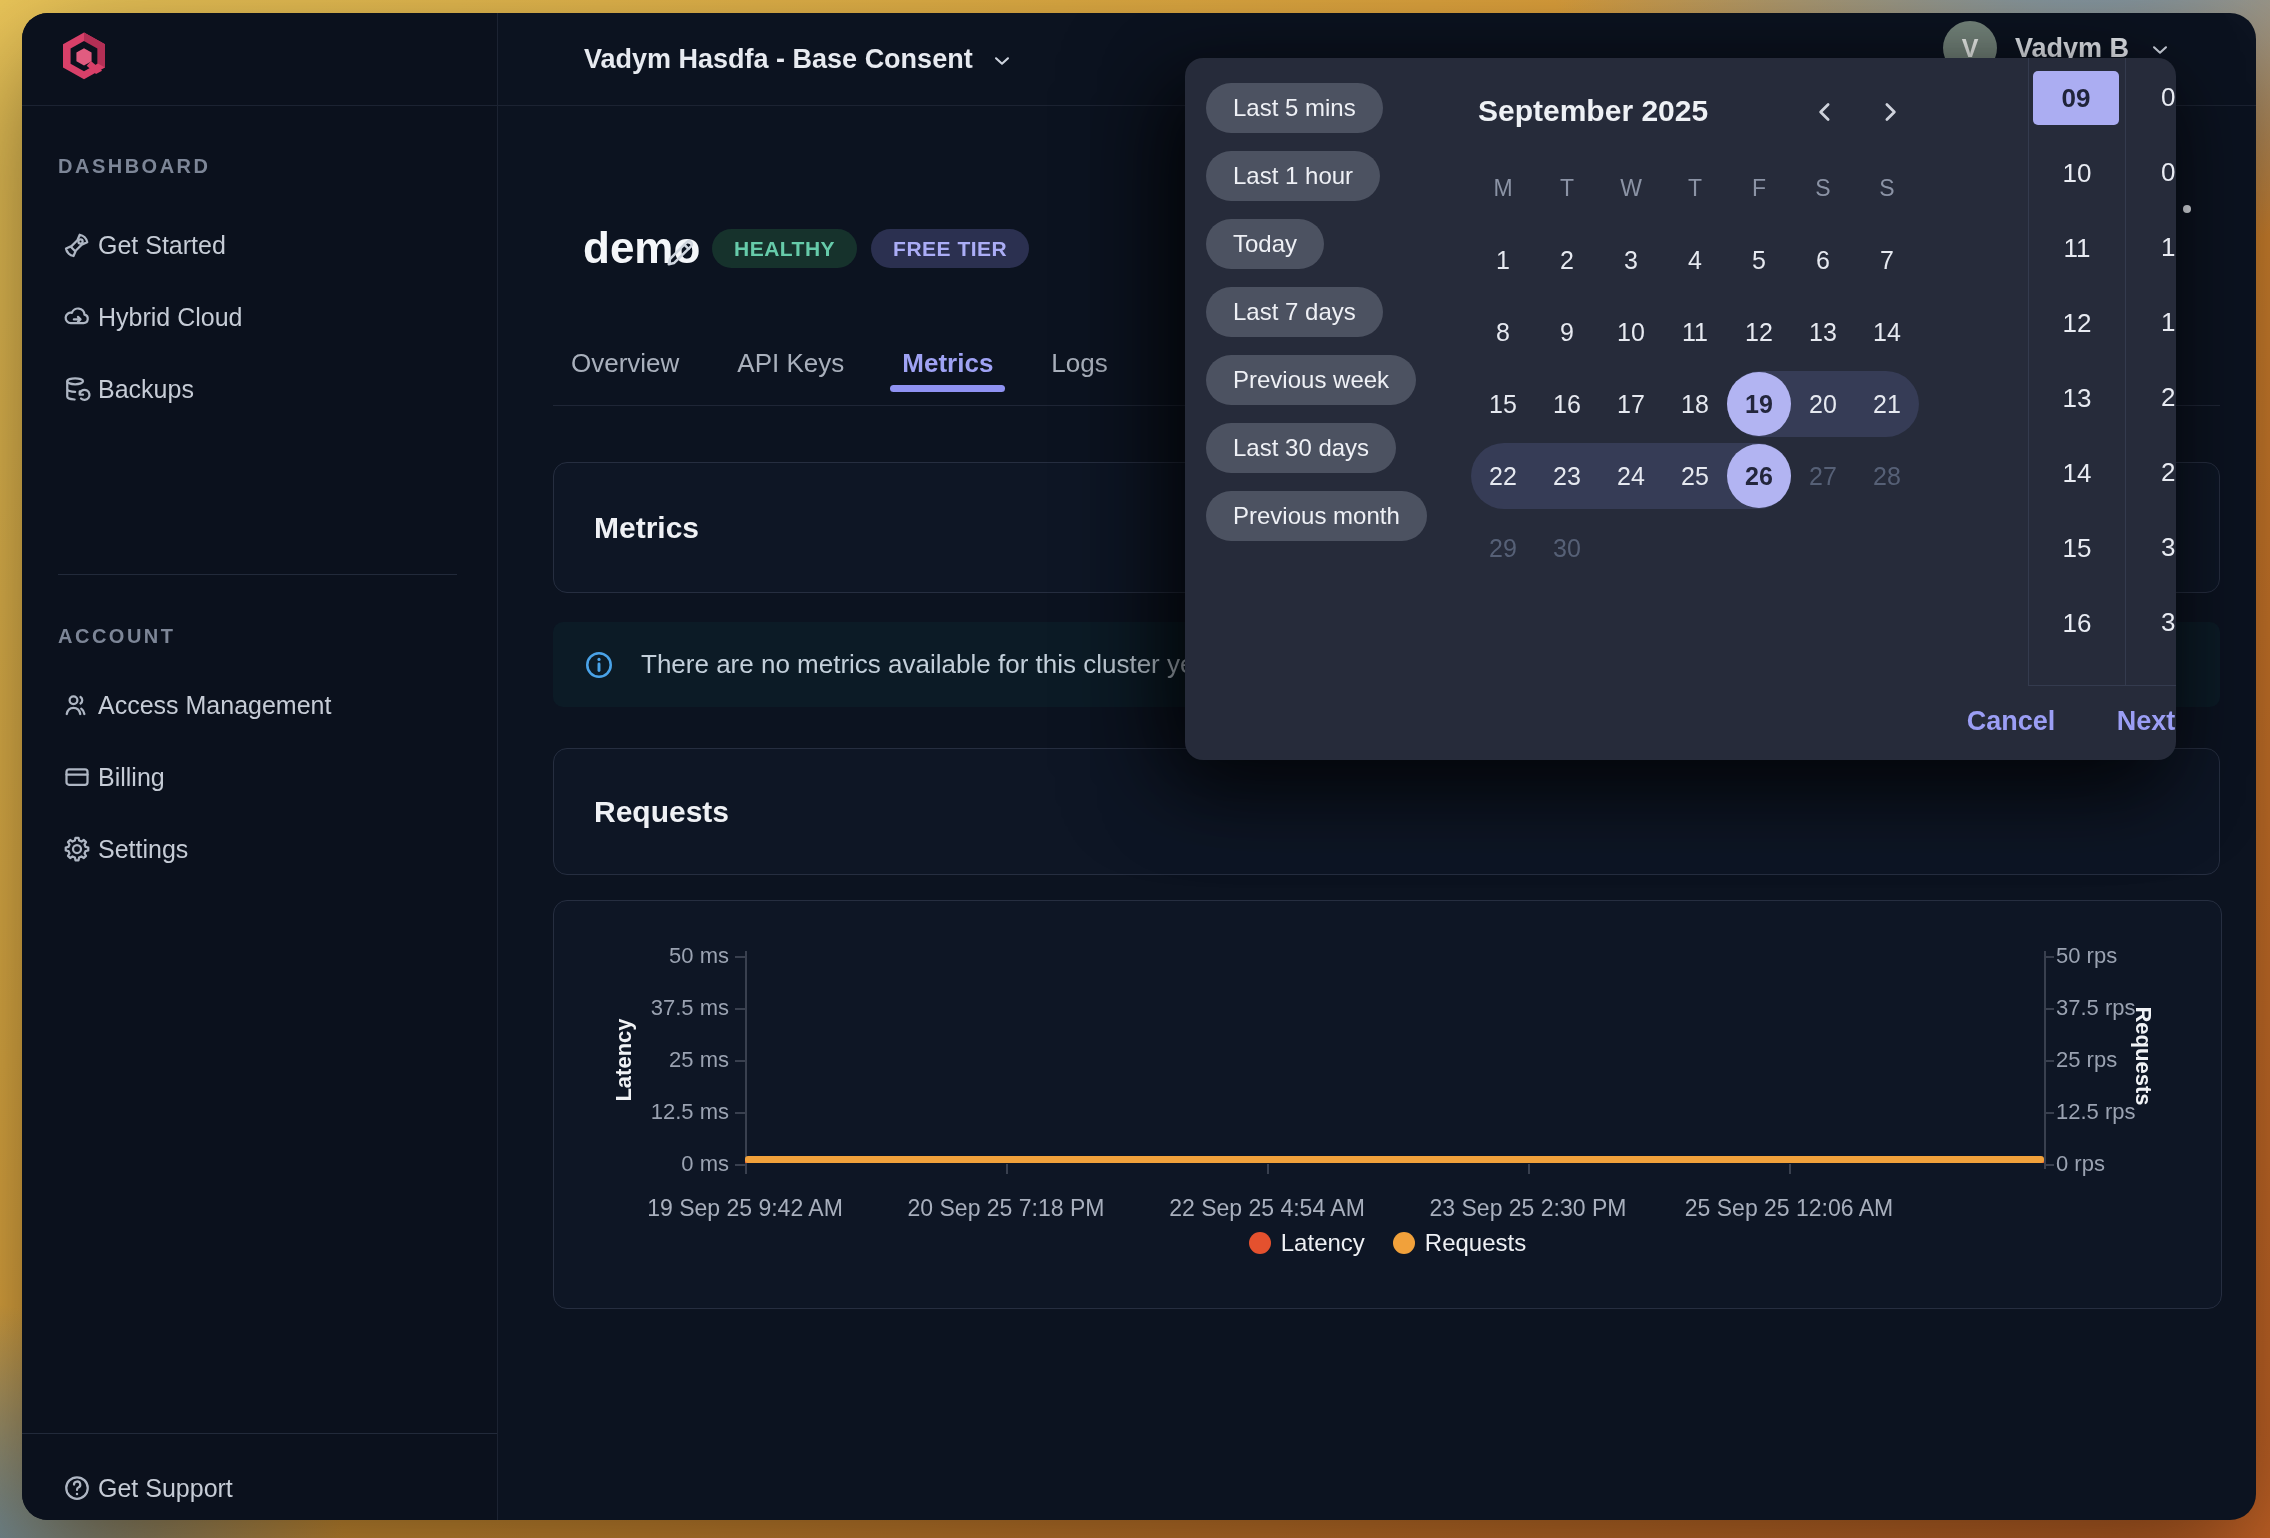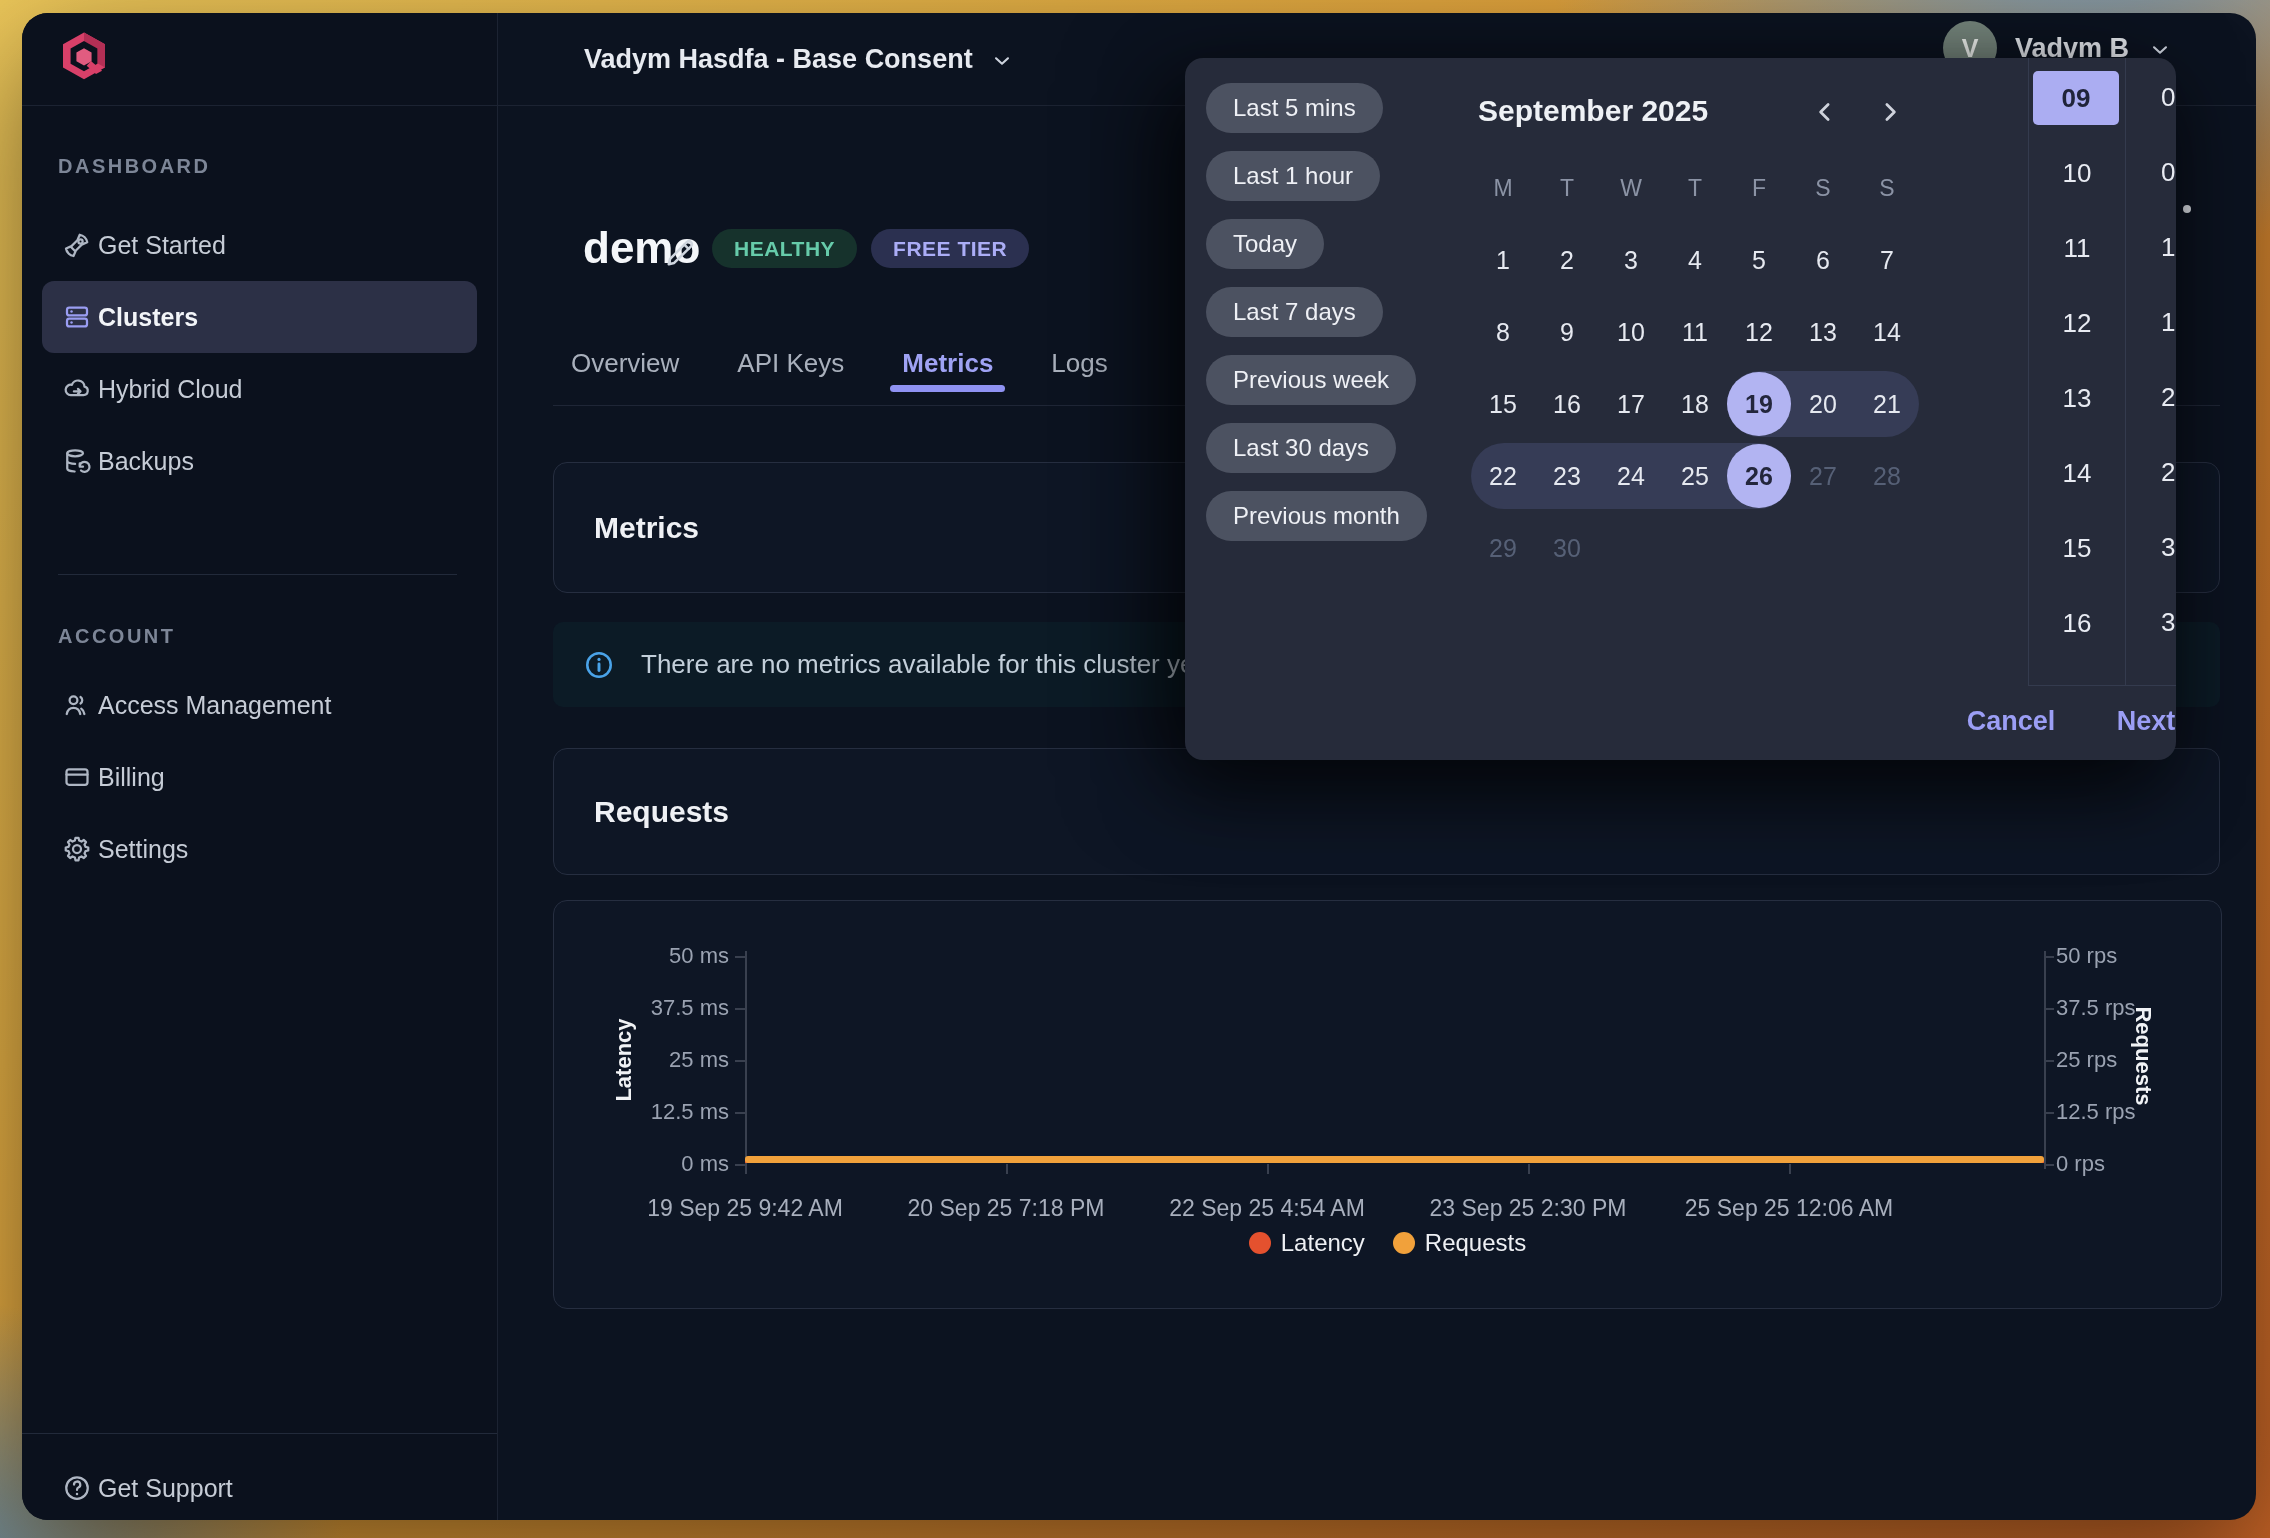--- a/index.html
+++ b/index.html
@@ -147,31 +147,20 @@
       <div class="side-items" style="top: 196px;">
         <div class="side-item">
           <span class="icon">
             <svg viewBox="0 0 24 24" width="30" height="30" fill="none" stroke="currentColor" stroke-width="1.8" stroke-linecap="round" stroke-linejoin="round">
               <path d="M14.2 3.8c2.9.4 5.6 3.1 6 6l-4.4 1.9-4.7 4.7-1.9 4.4c-2.9-.4-5.6-3.1-6-6l4.4-1.9 4.7-4.7 1.9-4.4z"></path>
               <circle cx="14.8" cy="9.2" r="1.7"></circle>
               <path d="M7.2 13.6l3.2 3.2"></path>
             </svg>
           </span>
           <span class="side-item-label">Get Started</span>
-        </div>
-        <div class="side-item active">
-          <span class="icon">
-            <svg viewBox="0 0 24 24" width="30" height="30" fill="none" stroke="currentColor" stroke-width="1.8" stroke-linecap="round" stroke-linejoin="round">
-              <rect x="4" y="4.5" width="16" height="6.2" rx="1.8"></rect>
-              <rect x="4" y="13.3" width="16" height="6.2" rx="1.8"></rect>
-              <circle cx="7.6" cy="7.6" r="1" fill="currentColor" stroke="none"></circle>
-              <circle cx="7.6" cy="16.4" r="1" fill="currentColor" stroke="none"></circle>
-            </svg>
-          </span>
-          <span class="side-item-label">Clusters</span>
         </div>
         <div class="side-item">
           <span class="icon">
             <svg viewBox="0 0 24 24" width="30" height="30" fill="none" stroke="currentColor" stroke-width="1.8" stroke-linecap="round" stroke-linejoin="round">
               <path d="M7.2 16.8a4.1 4.1 0 1 1 .7-8.1A5.2 5.2 0 0 1 18 10.1a3.4 3.4 0 0 1-.9 6.7H7.2z"></path>
               <path d="M9.5 13.9h5.3m0 0-2-2m2 2-2 2"></path>
             </svg>
           </span>
           <span class="side-item-label">Hybrid Cloud</span>
         </div>

